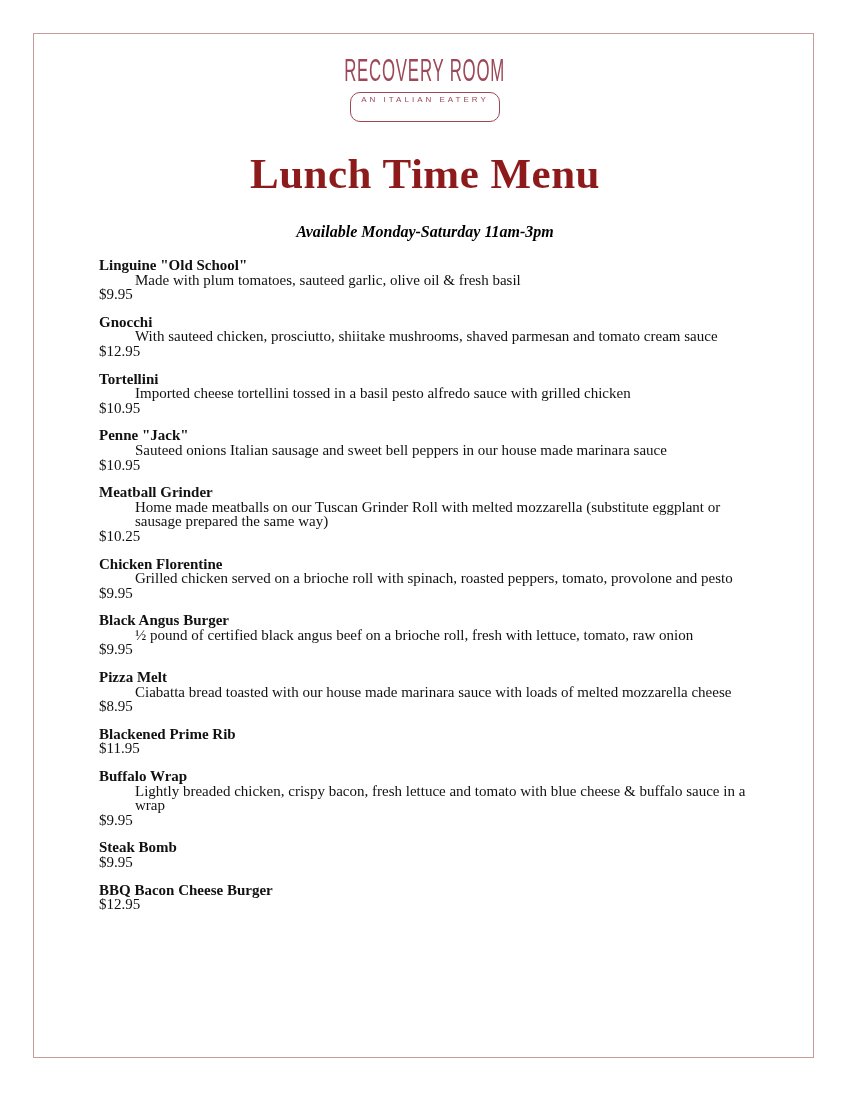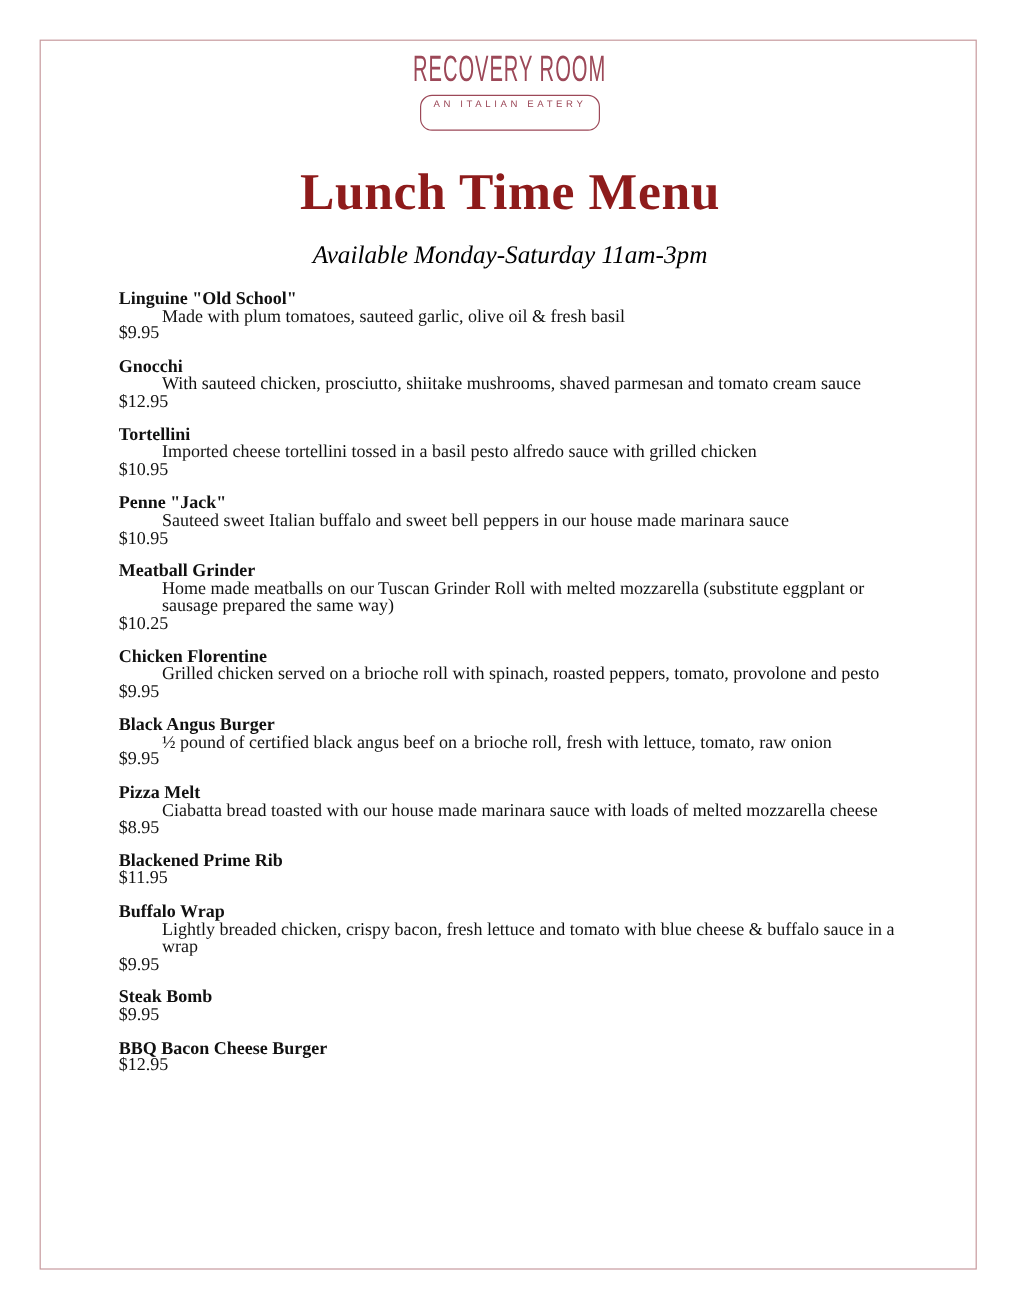--- a/index.html
+++ b/index.html
@@ -30,20 +30,21 @@
   .content {
     position: absolute;
     top: 0;
     left: 0;
     width: 850px;
   }
   
   .logo-block {
     padding-top: 52px;
     text-align: center;
+    margin-top: 12px;
   }
   .logo-name {
     display: inline-block;
     font-family: "Liberation Sans", sans-serif;
     font-size: 21px;
     font-weight: 400;
     color: var(--logo);
     letter-spacing: 1px;
     transform: scale(0.8, 1.45);
     transform-origin: center bottom;
@@ -65,24 +66,24 @@
   
   .menu-title {
     margin-top: 27px;
     text-align: center;
     font-size: 43px;
     font-weight: bold;
     color: var(--accent);
     letter-spacing: 0.5px;
   }
   .menu-subtitle {
-    margin-top: 15px;
+    margin-top: 25px;
     text-align: center;
-    font-size: 21px;
-    font-weight: normal;
+    font-size: 16px;
+    font-weight: bold;
     font-style: italic;
     color: #000000;
   }
   
   .menu {
     margin: 17px 0 0 99px;
     width: 670px;
     font-size: 15px;
     line-height: 14.6px;
   }
@@ -125,21 +126,21 @@
     </div>
 
     <div class="menu-item">
       <div class="item-name">Tortellini</div>
       <div class="item-desc">Imported cheese tortellini tossed in a basil pesto alfredo sauce with grilled chicken</div>
       <div class="item-price">$10.95</div>
     </div>
 
     <div class="menu-item">
       <div class="item-name">Penne "Jack"</div>
-      <div class="item-desc">Sauteed sweet Italian buffalo and sweet bell peppers in our house made marinara sauce</div>
+      <div class="item-desc">Sauteed onions Italian sausage and sweet bell peppers in our house made marinara sauce</div>
       <div class="item-price">$10.95</div>
     </div>
 
     <div class="menu-item">
       <div class="item-name">Meatball Grinder</div>
       <div class="item-desc">Home made meatballs on our Tuscan Grinder Roll with melted mozzarella (substitute eggplant or sausage prepared the same way)</div>
       <div class="item-price">$10.25</div>
     </div>
 
     <div class="menu-item">

